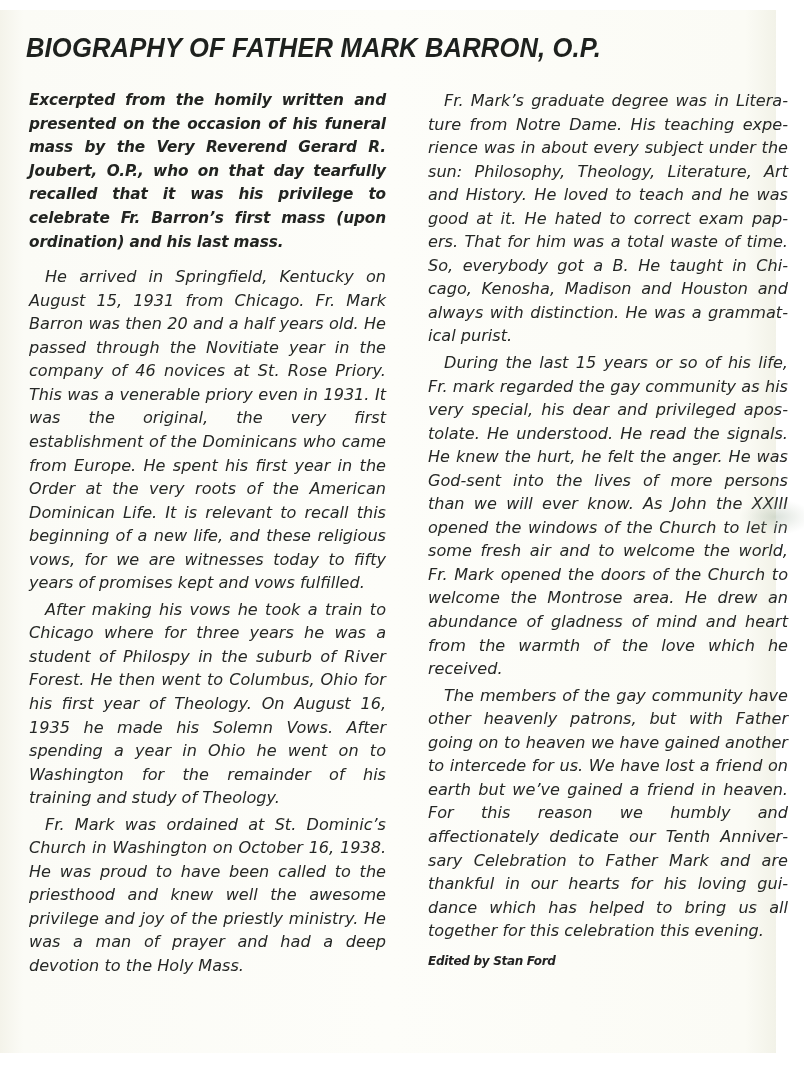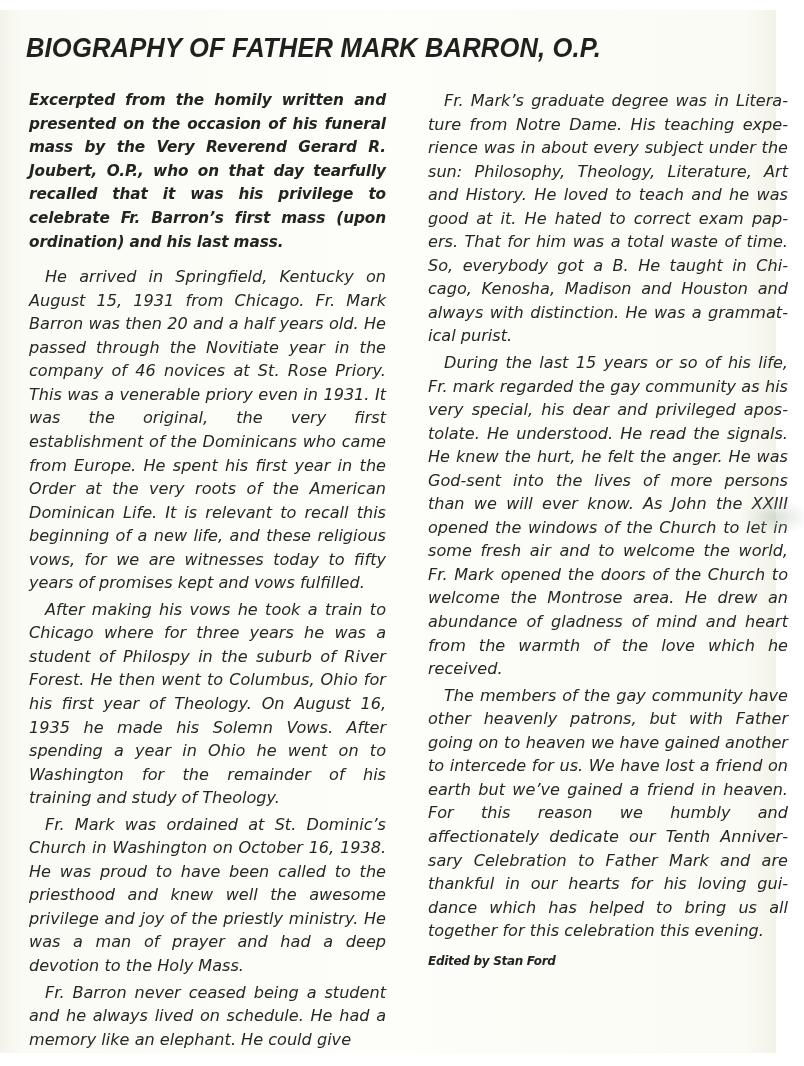--- a/index.html
+++ b/index.html
@@ -47,21 +47,20 @@
 <body>
 
 <div class="paper">
   <h1 class="title">BIOGRAPHY OF FATHER MARK BARRON, O.P.</h1>
 
   <div class="col left">
     <p class="intro">Excerpted from the homily written and presented on the occasion of his funeral mass by the Very Reverend Gerard R. Jou­bert, O.P., who on that day tearfully re­called that it was his privilege to celebrate Fr. Barron’s first mass (upon ordination) and his last mass.</p>
     <p>He arrived in Springfield, Kentucky on August 15, 1931 from Chicago. Fr. Mark Bar­ron was then 20 and a half years old. He passed through the Novitiate year in the company of 46 novices at St. Rose Priory. This was a venerable priory even in 1931. It was the original, the very first establishment of the Dominicans who came from Europe. He spent his first year in the Order at the very roots of the American Dominican Life. It is relevant to recall this beginning of a new life, and these religious vows, for we are witnesses today to fifty years of promises kept and vows fulfilled.</p>
     <p>After making his vows he took a train to Chicago where for three years he was a student of Philospy in the suburb of River Forest. He then went to Columbus, Ohio for his first year of Theology. On August 16, 1935 he made his Solemn Vows. After spending a year in Ohio he went on to Washington for the remainder of his training and study of Theology.</p>
     <p>Fr. Mark was ordained at St. Dominic’s Church in Washington on October 16, 1938. He was proud to have been called to the pri­esthood and knew well the awesome privi­lege and joy of the priestly ministry. He was a man of prayer and had a deep devotion to the Holy Mass.</p>
-    <p>Fr. Barron never ceased being a student and he always lived on schedule. He had a memory like an elephant. He could give</p>
   </div>
 
   <div class="col right">
     <p>Fr. Mark’s graduate degree was in Litera­ture from Notre Dame. His teaching expe­rience was in about every subject under the sun: Philosophy, Theology, Literature, Art and History. He loved to teach and he was good at it. He hated to correct exam pap­ers. That for him was a total waste of time. So, everybody got a B. He taught in Chi­cago, Kenosha, Madison and Houston and always with distinction. He was a grammat­ical purist.</p>
     <p>During the last 15 years or so of his life, Fr. mark regarded the gay community as his very special, his dear and privileged apos­tolate. He understood. He read the signals. He knew the hurt, he felt the anger. He was God-sent into the lives of more persons than we will ever know. As John the XXIII opened the windows of the Church to let in some fresh air and to welcome the world, Fr. Mark opened the doors of the Church to welcome the Montrose area. He drew an abundance of gladness of mind and heart from the warmth of the love which he received.</p>
     <p>The members of the gay community have other heavenly patrons, but with Father going on to heaven we have gained another to intercede for us. We have lost a friend on earth but we’ve gained a friend in heaven. For this reason we humbly and affectionately dedicate our Tenth Anniver­sary Celebration to Father Mark and are thankful in our hearts for his loving gui­dance which has helped to bring us all together for this celebration this evening.</p>
     <p class="credit">Edited by Stan Ford</p>
   </div>
 
   <div class="smudge"></div>

